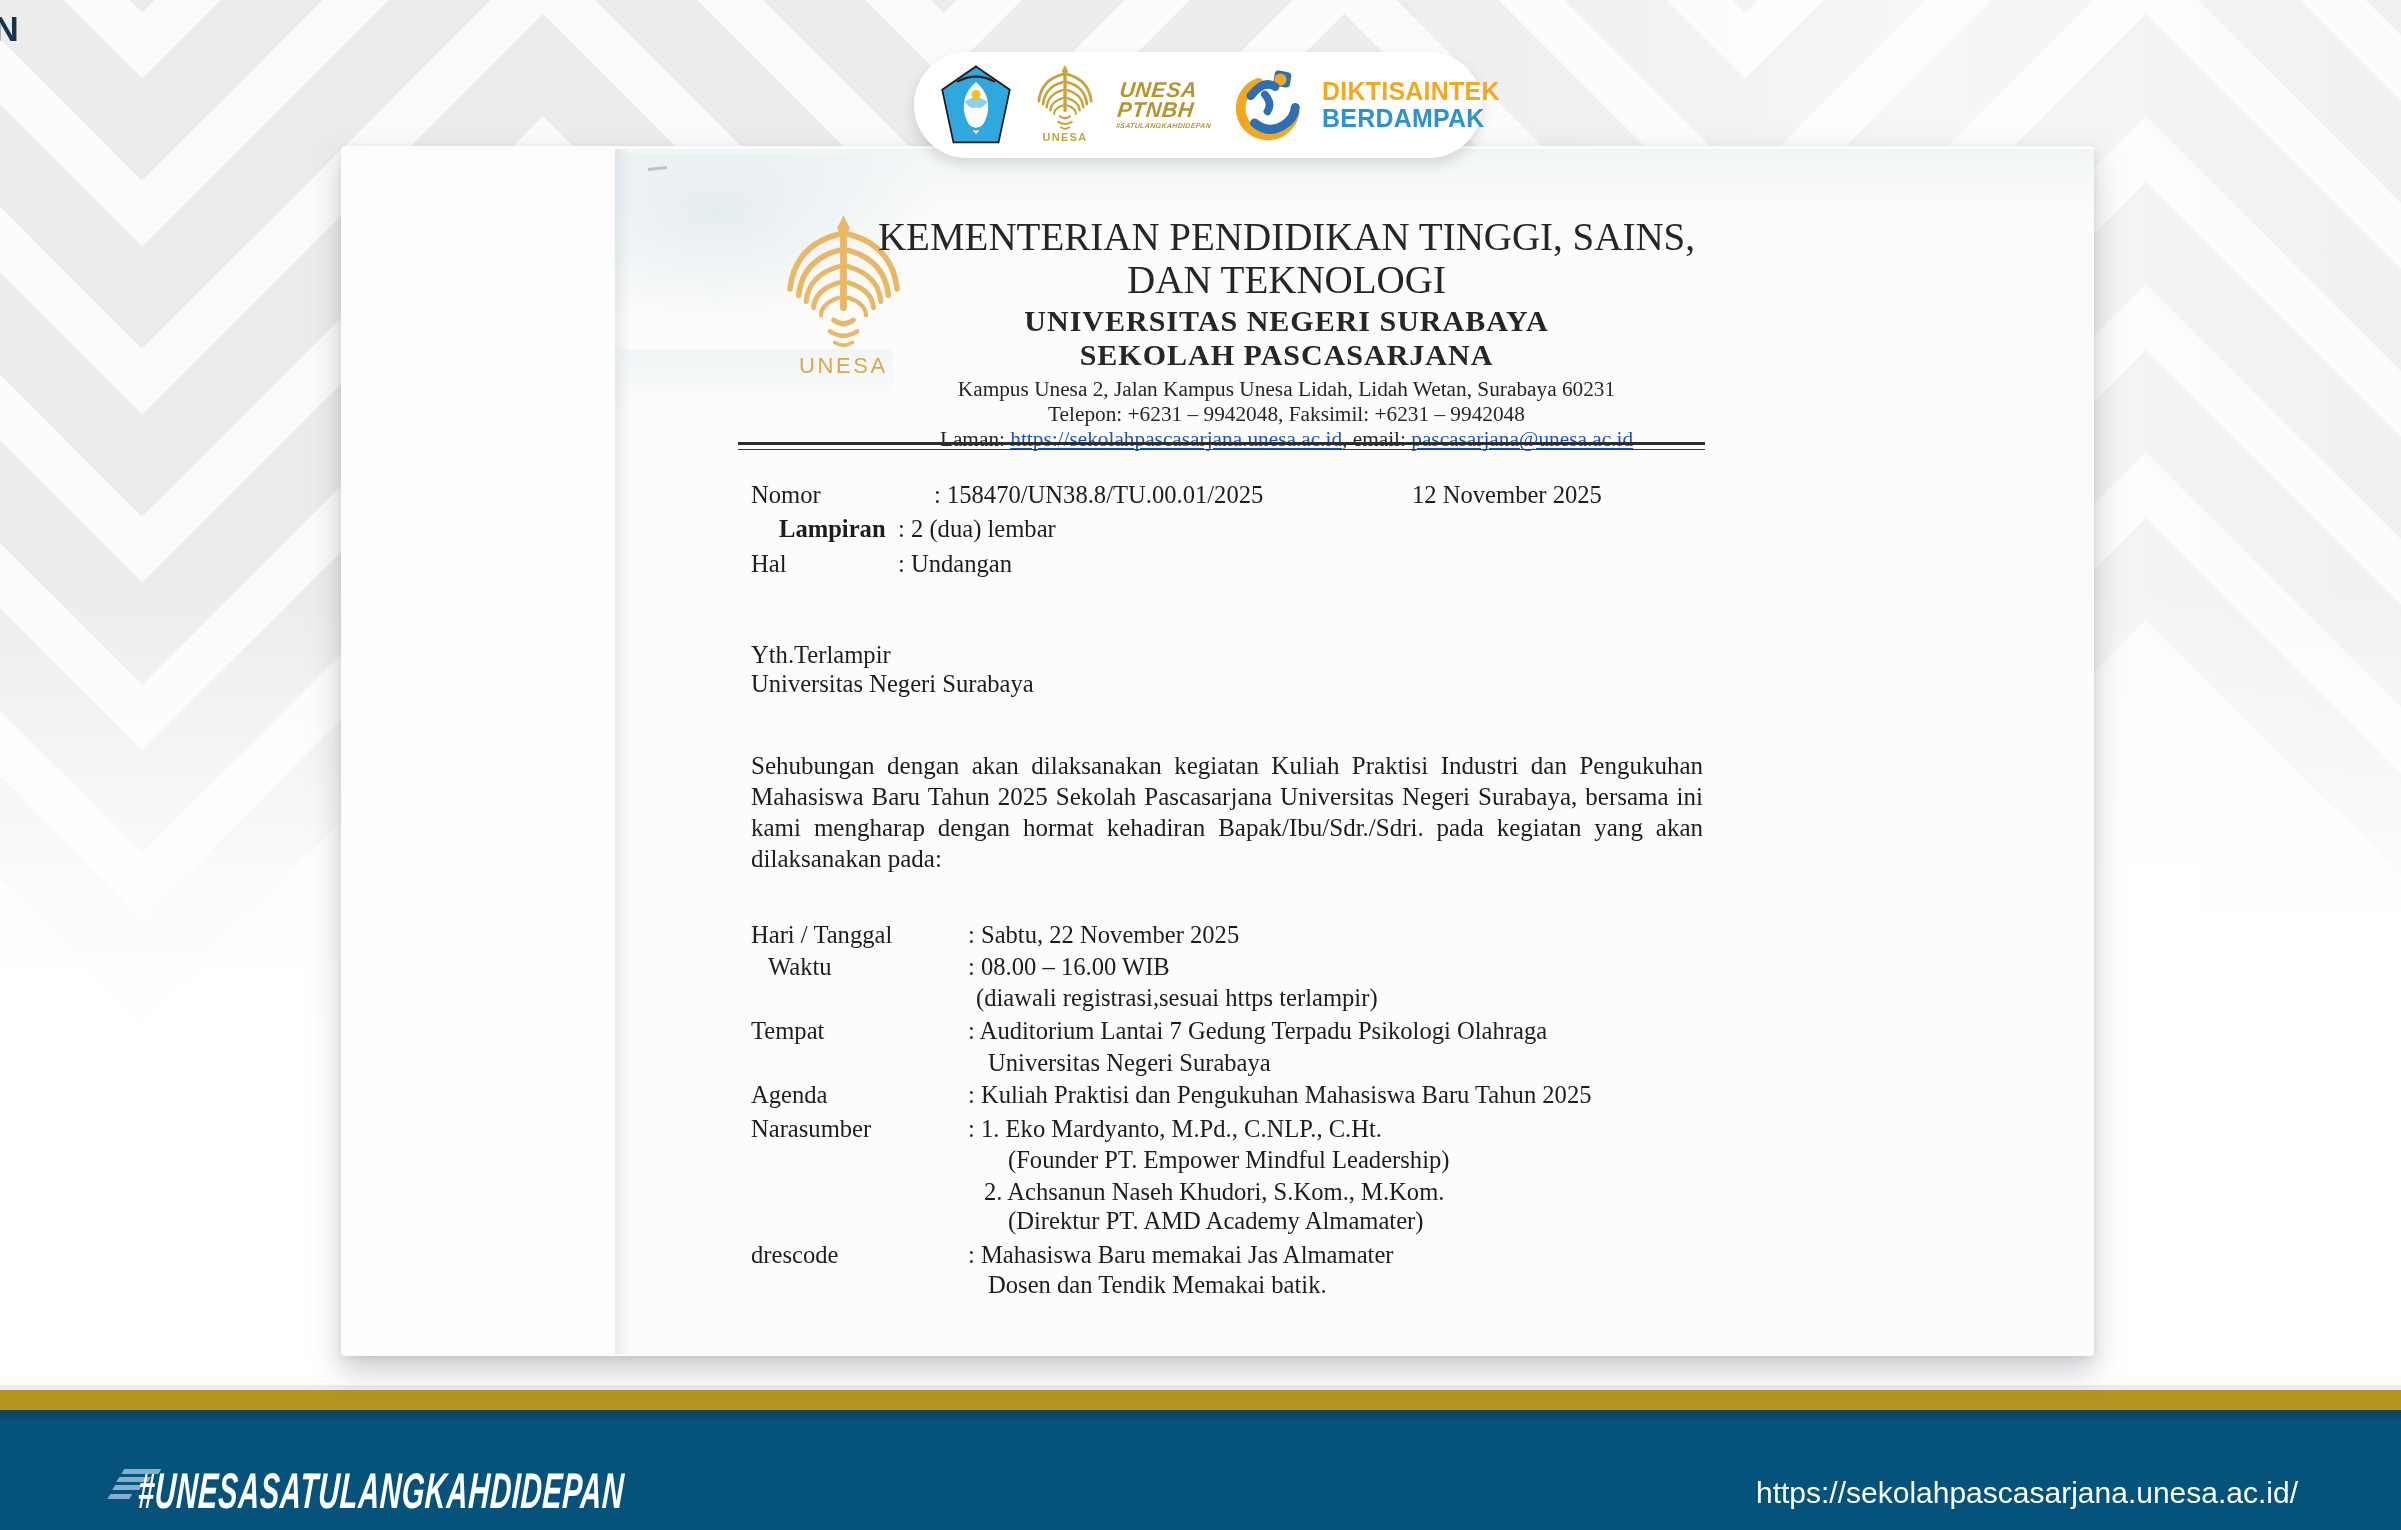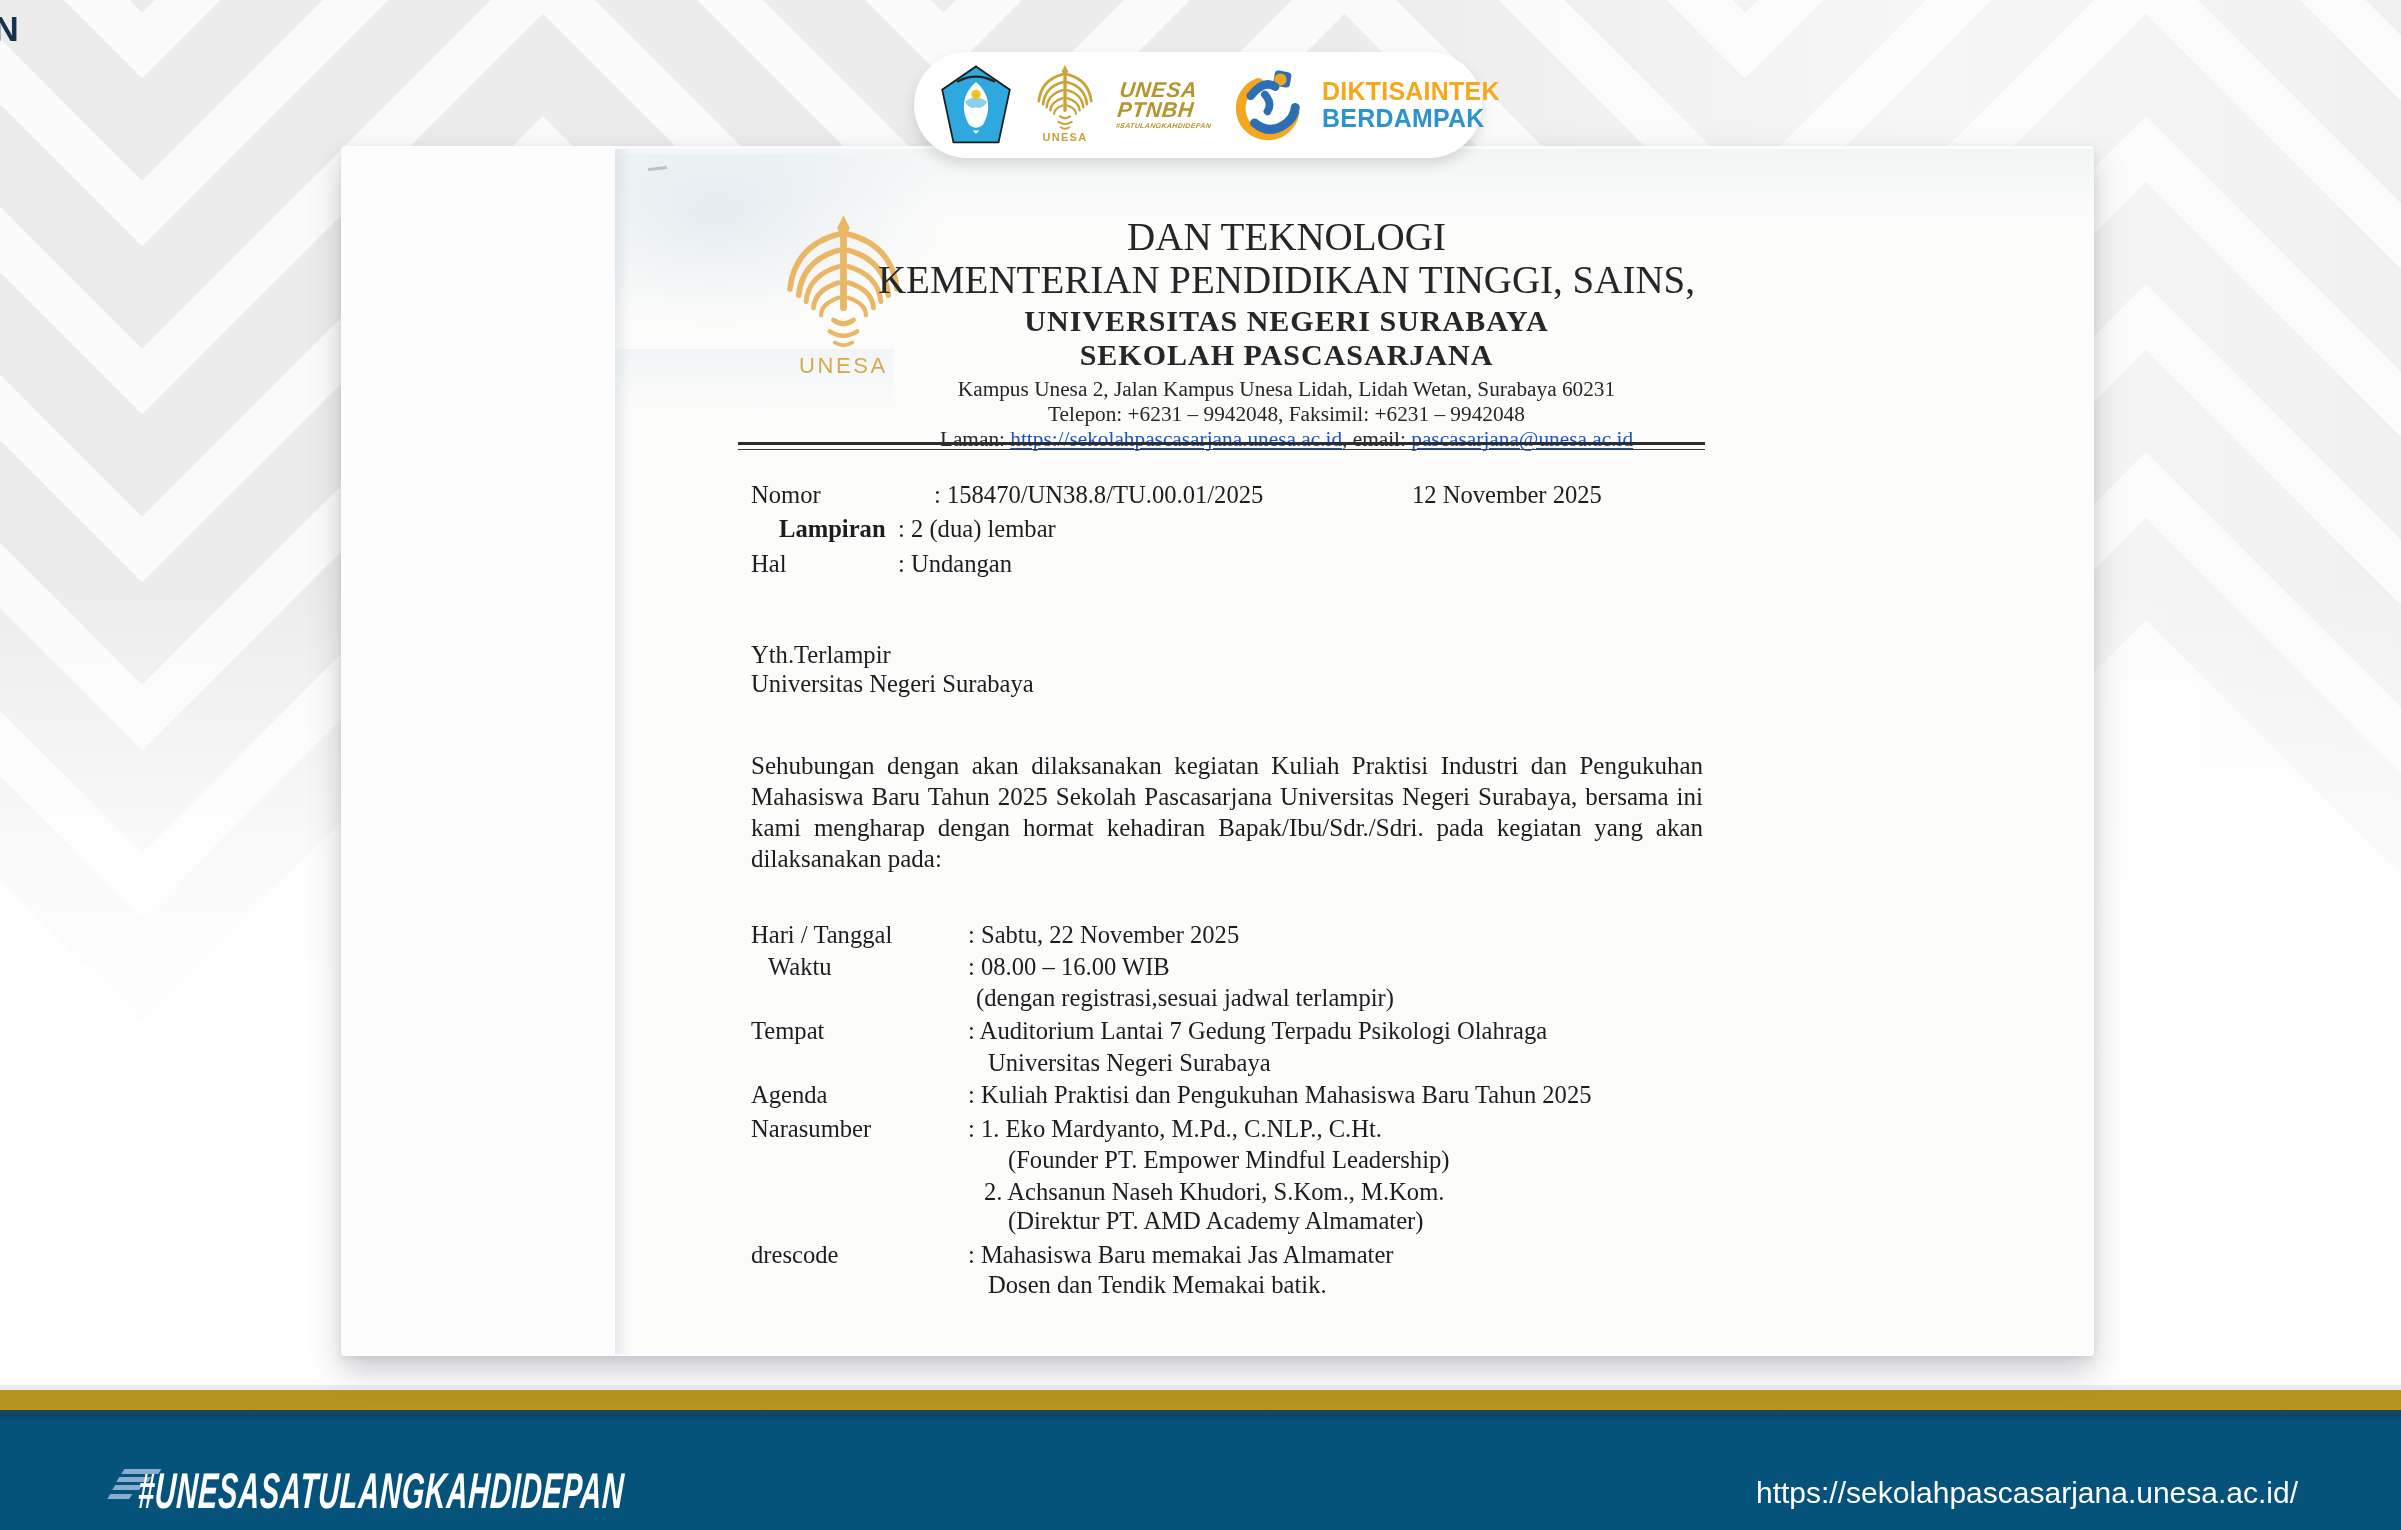--- a/index.html
+++ b/index.html
@@ -163,22 +163,22 @@
         <path d="M108,136 Q136,146 136,164" stroke-width="7"></path>
         <path d="M84,172 Q100,184 116,172" stroke-width="8"></path>
         <path d="M78,190 Q100,204 122,190" stroke-width="7"></path>
         <path d="M86,208 Q100,217 114,208" stroke-width="6"></path>
       </g>
     </svg>
   </div>
   <div class="emblem-cap sans">UNESA</div>
 
   <div class="lh-block serif">
+    <div class="lh-title">KEMENTERIAN PENDIDIKAN TINGGI, SAINS,</div>
     <div class="lh-title">DAN TEKNOLOGI</div>
-    <div class="lh-title">KEMENTERIAN PENDIDIKAN TINGGI, SAINS,</div>
     <div class="lh-sub" style="margin-top:2.6px;">UNIVERSITAS NEGERI SURABAYA</div>
     <div class="lh-sub">SEKOLAH PASCASARJANA</div>
     <div class="lh-small" style="margin-top:5.2px;">Kampus Unesa 2, Jalan Kampus Unesa Lidah, Lidah Wetan, Surabaya 60231</div>
     <div class="lh-small">Telepon: +6231 – 9942048, Faksimil: +6231 – 9942048</div>
     <div class="lh-small">
       <span>Laman: </span><span class="lh-link">https://sekolahpascasarjana.unesa.ac.id</span><span>, email: </span><span class="lh-link">pascasarjana@unesa.ac.id</span>
     </div>
   </div>
   <div class="rule1"></div>
   <div class="rule2"></div>
@@ -193,21 +193,21 @@
 
   <div class="abs serif fs38 bodyline" style="left:751px;top:640px;">Yth.Terlampir</div>
   <div class="abs serif fs38 bodyline" style="left:751px;top:669px;">Universitas Negeri Surabaya</div>
 
   <div class="para serif">Sehubungan dengan akan dilaksanakan kegiatan Kuliah Praktisi Industri dan Pengukuhan Mahasiswa Baru Tahun 2025 Sekolah Pascasarjana Universitas Negeri Surabaya, bersama ini kami mengharap dengan hormat kehadiran Bapak/Ibu/Sdr./Sdri. pada kegiatan yang akan dilaksanakan pada:</div>
 
   <div class="abs serif fs38 bodyline" style="left:751px;top:920px;">Hari / Tanggal</div>
   <div class="abs serif fs38 bodyline" style="left:968px;top:920px;">: Sabtu, 22 November 2025</div>
   <div class="abs serif fs38 bodyline" style="left:768px;top:952px;">Waktu</div>
   <div class="abs serif fs38 bodyline" style="left:968px;top:952px;">: 08.00 – 16.00 WIB</div>
-  <div class="abs serif fs38 bodyline" style="left:976px;top:983px;">(dengan registrasi,sesuai jadwal terlampir)</div>
+  <div class="abs serif fs38 bodyline" style="left:976px;top:983px;">(diawali registrasi,sesuai https terlampir)</div>
   <div class="abs serif fs38 bodyline" style="left:751px;top:1016px;">Tempat</div>
   <div class="abs serif fs38 bodyline" style="left:968px;top:1016px;">: Auditorium Lantai 7 Gedung Terpadu Psikologi Olahraga</div>
   <div class="abs serif fs38 bodyline" style="left:988px;top:1048px;">Universitas Negeri Surabaya</div>
   <div class="abs serif fs38 bodyline" style="left:751px;top:1080px;">Agenda</div>
   <div class="abs serif fs38 bodyline" style="left:968px;top:1080px;">: Kuliah Praktisi dan Pengukuhan Mahasiswa Baru Tahun 2025</div>
   <div class="abs serif fs38 bodyline" style="left:751px;top:1114px;">Narasumber</div>
   <div class="abs serif fs38 bodyline" style="left:968px;top:1114px;">: 1. Eko Mardyanto, M.Pd., C.NLP., C.Ht.</div>
   <div class="abs serif fs38 bodyline" style="left:1008px;top:1145px;">(Founder PT. Empower Mindful Leadership)</div>
   <div class="abs serif fs38 bodyline" style="left:984px;top:1177px;">2. Achsanun Naseh Khudori, S.Kom., M.Kom.</div>
   <div class="abs serif fs38 bodyline" style="left:1008px;top:1206px;">(Direktur PT. AMD Academy Almamater)</div>

